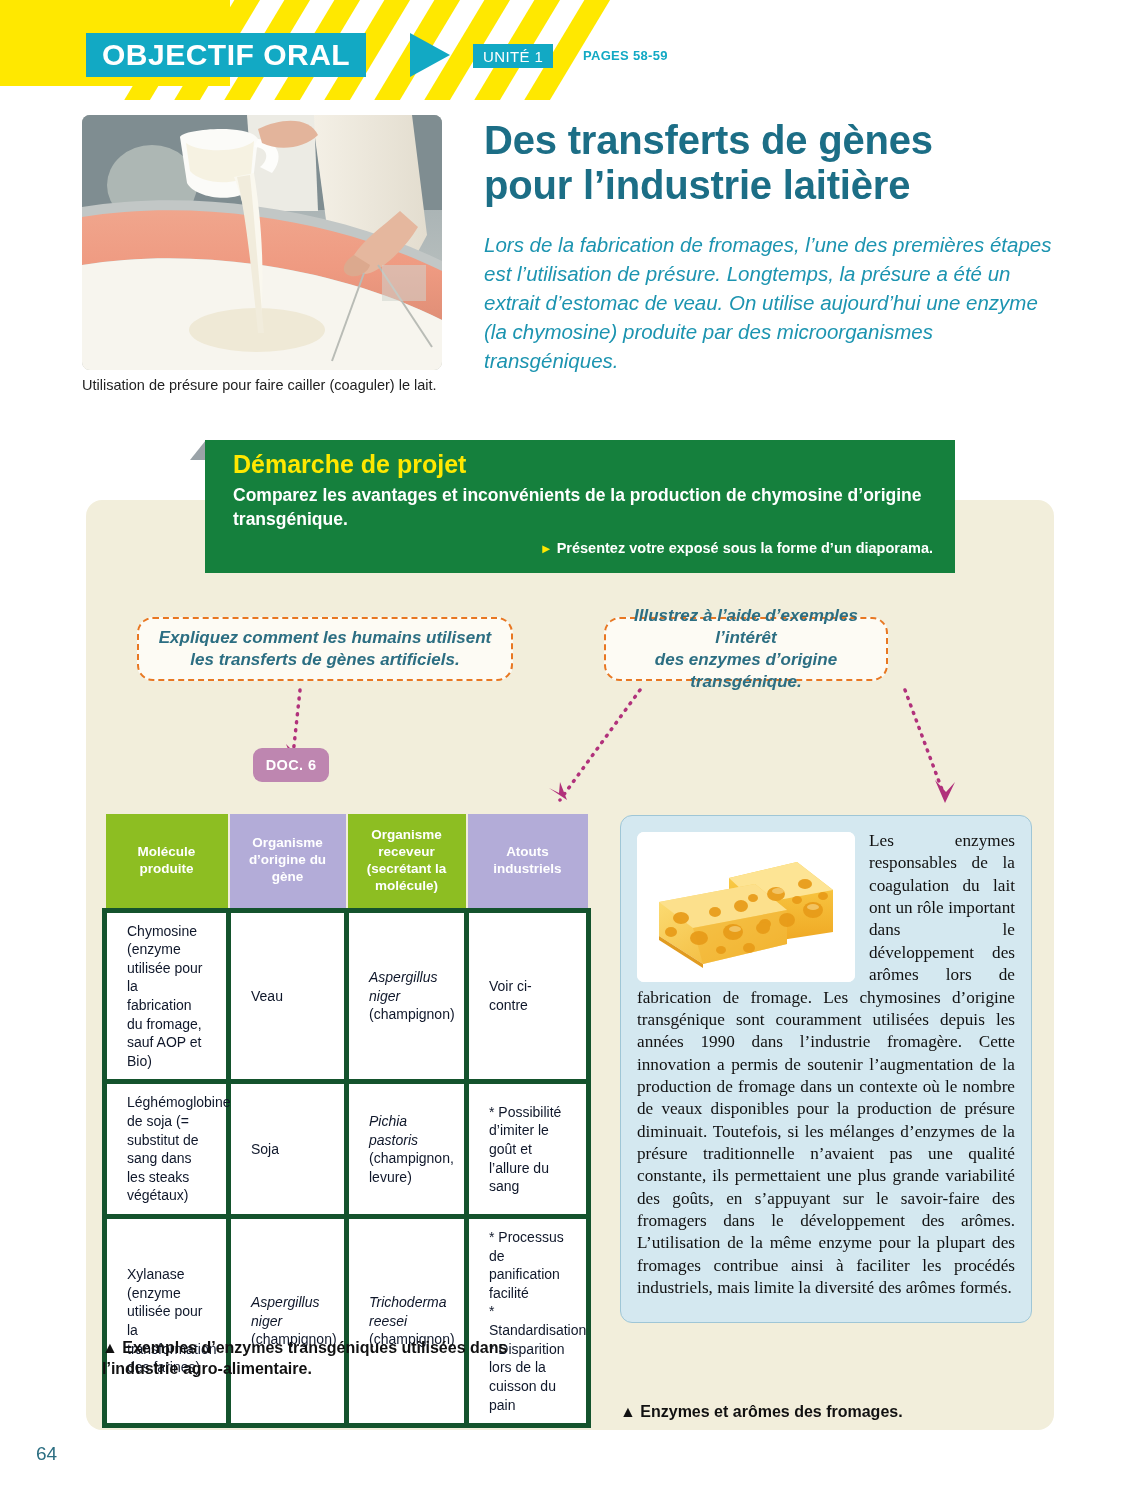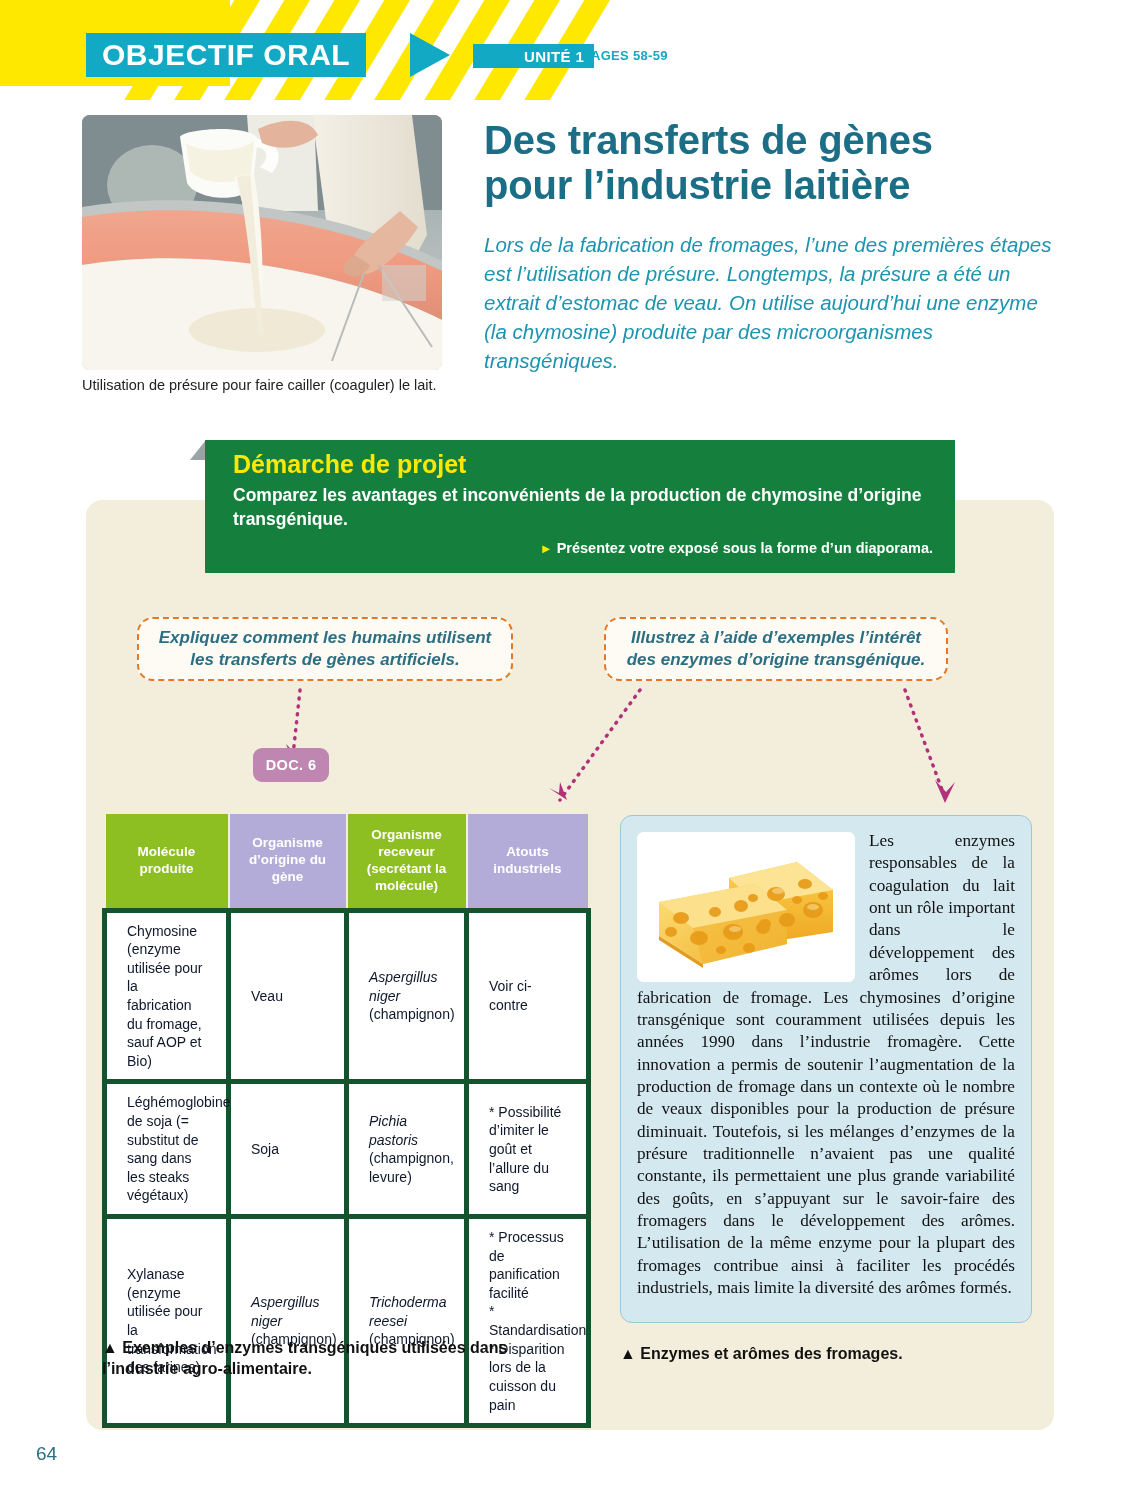--- a/index.html
+++ b/index.html
@@ -18,21 +18,21 @@
 
   .obj-tag{position:absolute;left:86px;top:33px;height:44px;background:#12A9C4;
            display:flex;align-items:center;padding:0 16px 0 16px;box-sizing:border-box;}
   .obj-tag span{color:#ffffff;font-weight:bold;font-size:30px;letter-spacing:.5px;
                 font-family:"Liberation Sans", sans-serif;text-align:center;}
   .obj-arrow{position:absolute;left:410px;top:33px;width:0;height:0;
              border-top:22px solid transparent;border-bottom:22px solid transparent;
              border-left:40px solid #12A9C4;}
   .unite-tag{position:absolute;left:473px;top:44px;height:24px;background:#12A9C4;
              display:flex;align-items:center;padding:0 10px;box-sizing:border-box;}
-  .unite-tag span{color:#fff;font-weight:bold;font-size:15px;letter-spacing:.4px;margin-left:41px;}
+  .unite-tag span{color:#fff;font-weight:normal;font-size:15px;letter-spacing:.4px;}
   .pages-lbl{position:absolute;left:583px;top:48px;color:#12A9C4;font-weight:bold;
              font-size:13px;letter-spacing:.3px;}
 
   
   #photo-block{position:absolute;left:82px;top:115px;width:360px;height:321px;}
   .photo-frame{width:360px;height:255px;border-radius:8px;overflow:hidden;position:relative;
                background:#e8ded3;}
   .photo-caption{position:absolute;left:0;top:262px;width:420px;font-size:14.5px;color:#222;}
 
   
@@ -54,21 +54,21 @@
                  font-size:17.5px;line-height:1.37;}
   .demarche-note{position:absolute;right:22px;top:100px;color:#fff;font-size:14.5px;font-weight:bold;}
   .demarche-note .tri{color:#FFE800;font-size:13px;}
 
   
   .qbubble{position:absolute;background:#FDFBF4;border:2.5px dashed #E87722;border-radius:16px;
            display:flex;align-items:center;justify-content:center;text-align:center;
            color:#2C6E82;font-style:italic;font-weight:bold;font-size:17px;line-height:1.3;
            box-sizing:border-box;padding:8px 14px;}
   #qbubble-1{left:137px;top:617px;width:376px;height:64px;}
-  #qbubble-2{left:604px;top:617px;width:344px;height:64px;}
+  #qbubble-2{left:604px;top:617px;width:284px;height:64px;}
 
   
   #doc-badge{position:absolute;left:253px;top:748px;width:76px;height:34px;background:#BE86B0;
              border-radius:9px;display:flex;align-items:center;justify-content:center;}
   #doc-badge span{color:#fff;font-weight:bold;font-size:14.5px;letter-spacing:.4px;}
 
   
   #arrows{position:absolute;left:0;top:0;width:1125px;height:1500px;pointer-events:none;}
 
   
@@ -88,21 +88,21 @@
                font-size:16px;line-height:1.32;color:#111;}
 
   
   #right-card{position:absolute;left:620px;top:815px;width:412px;height:508px;
               background:#D4E8F0;border:1.5px solid #9FC6D6;border-radius:12px;
               box-sizing:border-box;padding:14px 16px 12px 16px;}
   #cheese-photo{float:left;width:218px;height:150px;background:#fff;border-radius:7px;
                 margin:2px 14px 4px 0;position:relative;overflow:hidden;}
   .body-text{font-family:"Liberation Serif", serif;font-size:17.2px;line-height:1.30;
              color:#111;text-align:justify;}
-  .right-caption{position:absolute;left:620px;top:1345px;width:420px;font-weight:bold;
+  .right-caption{position:absolute;left:620px;top:1403px;width:420px;font-weight:bold;
                  font-size:16px;color:#111;}
 
   
   #page-num{position:absolute;left:36px;top:1443px;color:#2C6E82;font-size:19px;}
 </style>
 </head>
 <body>
 
 <div id="top-banner">
   <div class="yellow-solid"></div>

